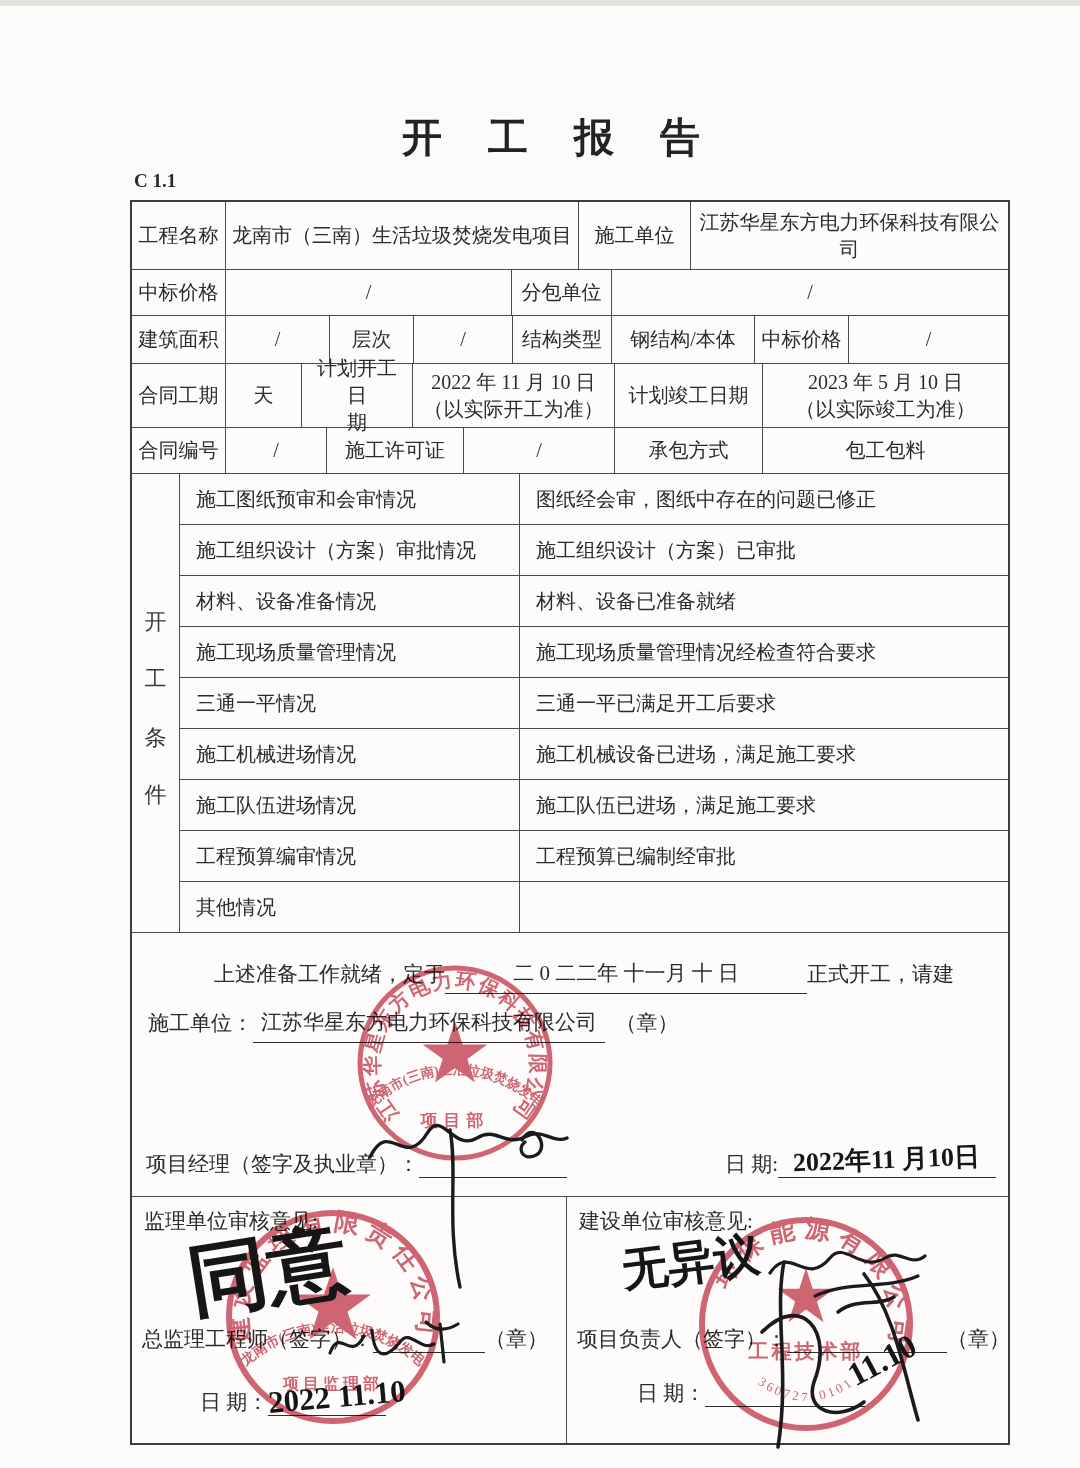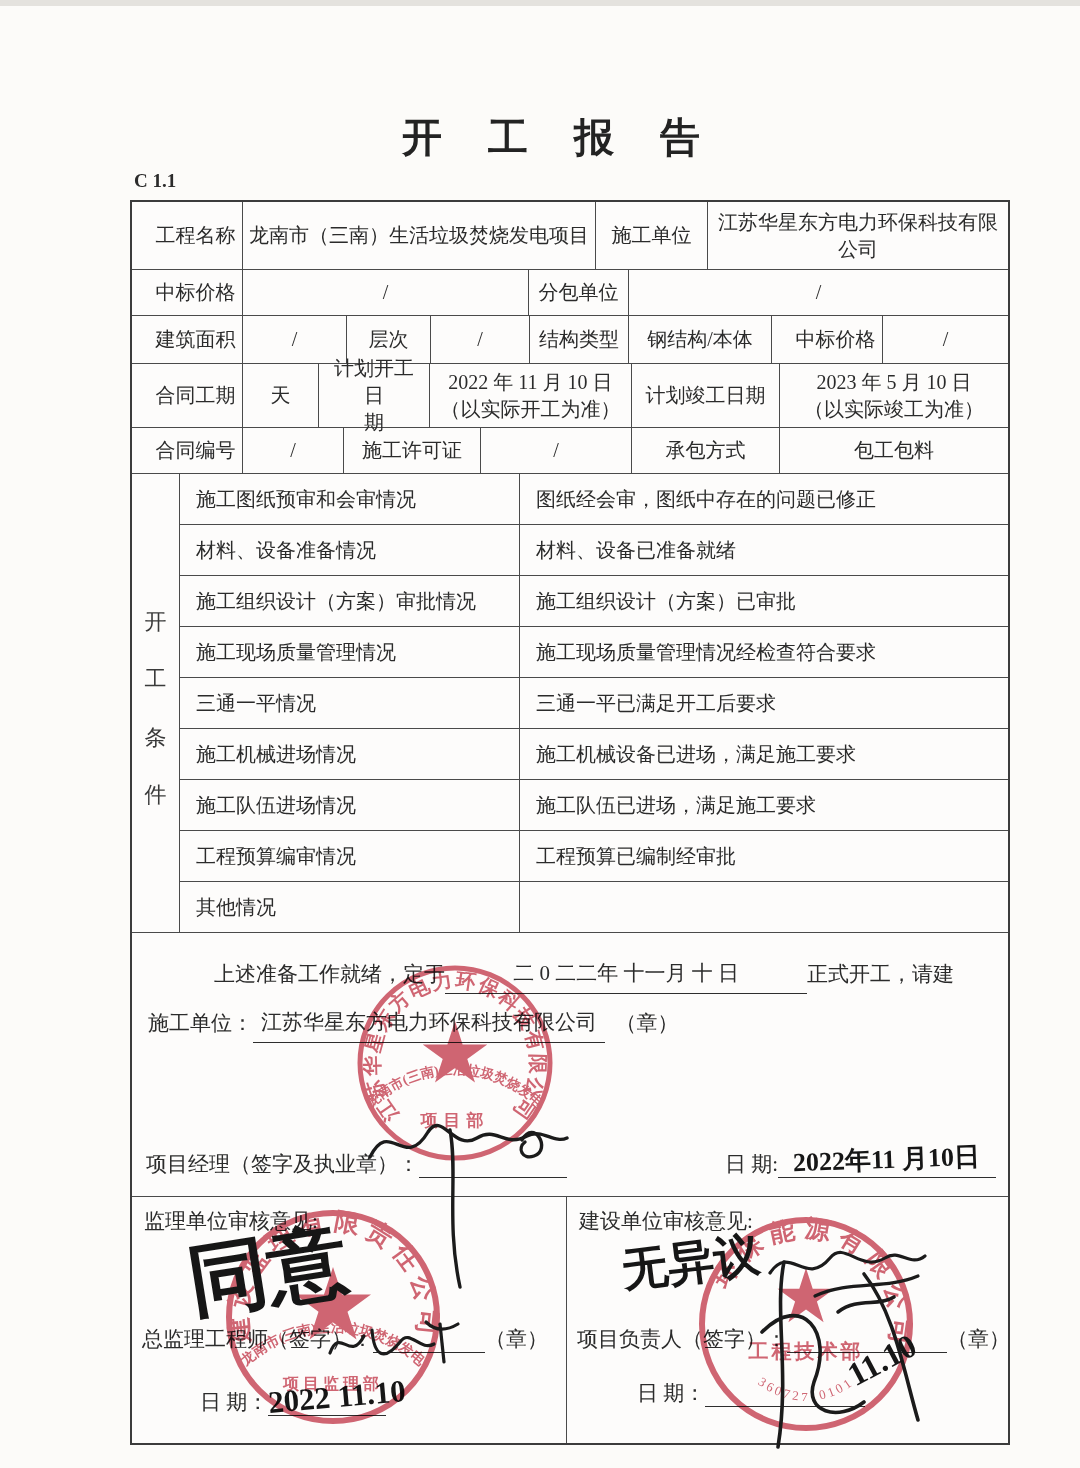--- a/index.html
+++ b/index.html
@@ -14,21 +14,21 @@
   .sheet{position:absolute;left:130px;top:200px;width:880px;height:1245px;
          border:2px solid #3c3c3c;box-sizing:border-box;display:flex;flex-direction:column;
          background:rgba(255,255,255,0.35);}
   .row{display:flex;border-bottom:1.5px solid #4a4a4a;box-sizing:border-box;}
   .row:last-child{border-bottom:none;}
   .cell{box-sizing:border-box;border-right:1.5px solid #4a4a4a;display:flex;
         align-items:center;justify-content:center;text-align:center;font-size:20px;
         line-height:1.35;padding:2px 6px;white-space:pre-line;}
   .cell.last{border-right:none;}
   .h68{height:68px;} .h46{height:46px;} .h48{height:48px;} .h64{height:64px;}
-  .w105{width:94px;flex:none;margin-left:17px;} .w353{width:353px;flex:none;} .w112{width:112px;flex:none;}
+  .w105{width:94px;flex:none;} .w353{width:353px;flex:none;} .w112{width:112px;flex:none;}
   .w286{width:286px;flex:none;} .w100{width:100px;flex:none;}
   .w104{width:104px;flex:none;} .w84{width:84px;flex:none;} .w99{width:99px;flex:none;}
   .w143{width:143px;flex:none;} .w76{width:76px;flex:none;} .w111{width:111px;flex:none;}
   .w202{width:202px;flex:none;} .w148{width:148px;flex:none;} .w137{width:137px;flex:none;}
   .w151{width:151px;flex:none;} .w101{width:101px;flex:none;}
   .grow{flex:1;}
   
   .cond-wrap{display:flex;height:459px;border-bottom:1.5px solid #4a4a4a;box-sizing:border-box;}
   .cond-vlabel{width:48px;flex:none;border-right:1.5px solid #4a4a4a;box-sizing:border-box;
                display:flex;align-items:center;justify-content:center;}
@@ -131,26 +131,26 @@
     <div class="cond-wrap">
       <div class="cond-vlabel">
         <span>开工条件</span>
       </div>
       <div class="cond-col">
         <div class="cond-row">
           <div class="cond-label">施工图纸预审和会审情况</div>
           <div class="cond-value">图纸经会审，图纸中存在的问题已修正</div>
         </div>
         <div class="cond-row">
+          <div class="cond-label">施工组织设计（方案）审批情况</div>
+          <div class="cond-value">施工组织设计（方案）已审批</div>
+        </div>
+        <div class="cond-row">
           <div class="cond-label">材料、设备准备情况</div>
           <div class="cond-value">材料、设备已准备就绪</div>
-        </div>
-        <div class="cond-row">
-          <div class="cond-label">施工组织设计（方案）审批情况</div>
-          <div class="cond-value">施工组织设计（方案）已审批</div>
         </div>
         <div class="cond-row">
           <div class="cond-label">施工现场质量管理情况</div>
           <div class="cond-value">施工现场质量管理情况经检查符合要求</div>
         </div>
         <div class="cond-row">
           <div class="cond-label">三通一平情况</div>
           <div class="cond-value">三通一平已满足开工后要求</div>
         </div>
         <div class="cond-row">

